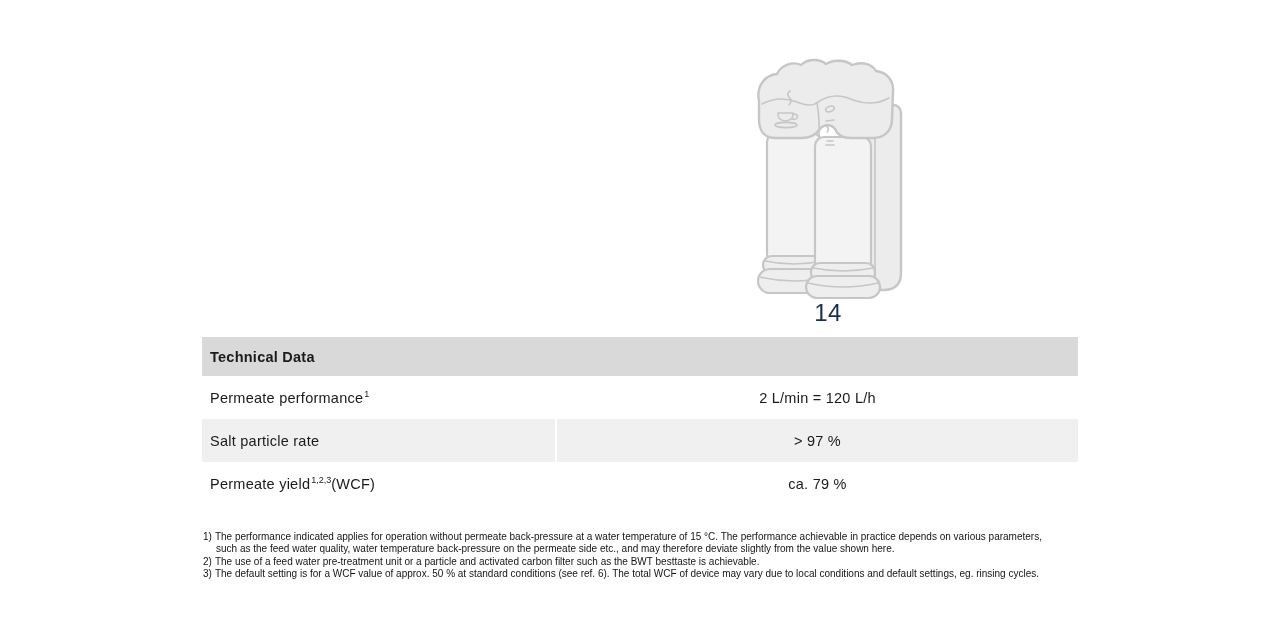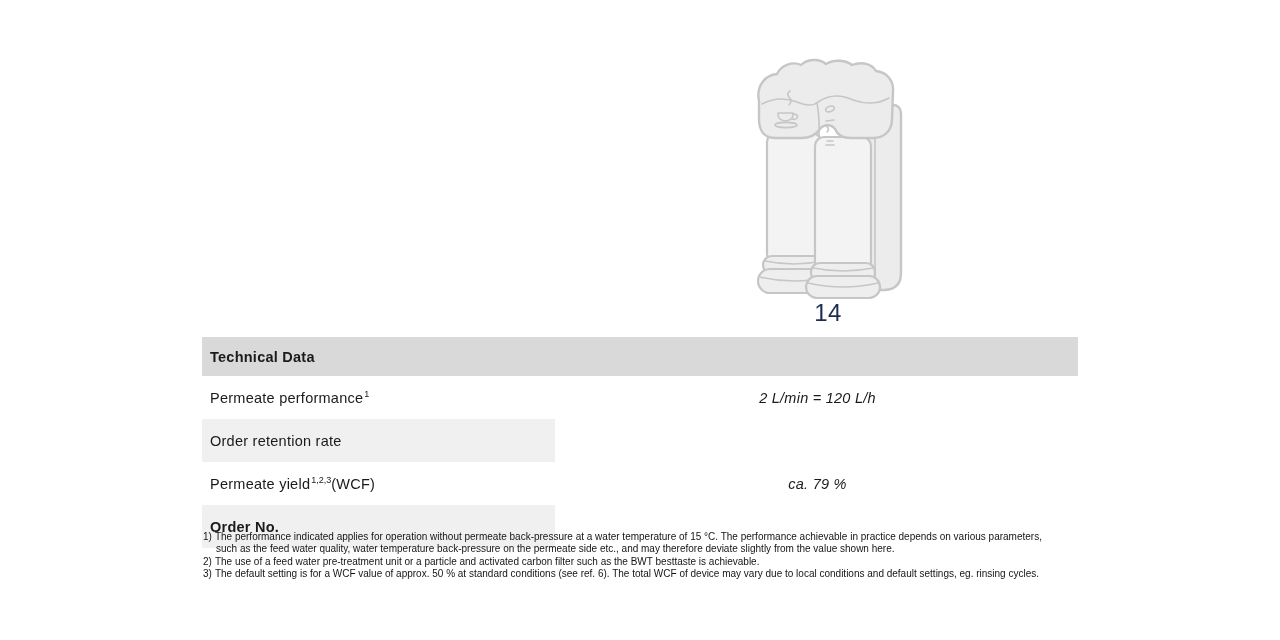--- a/index.html
+++ b/index.html
@@ -31,21 +31,21 @@
     font-size:14.5px;letter-spacing:0.25px;
   }
   .t-header{
     height:39px;background:var(--header-bg);
     display:flex;align-items:center;padding-left:8px;
     font-weight:bold;
   }
   .trow{display:flex;height:43px;}
   .cell{display:flex;align-items:center;}
   .cell-label{width:353px;padding-left:8px;margin-right:2px;}
-  .cell-value{flex:1;justify-content:center;font-style:italic;}
+  .cell-value{flex:1;justify-content:center;}
   .trow.shaded .cell{background:var(--row-shaded-bg);}
   .trow.bold{font-weight:bold;}
   .cell-label sup{
     font-size:9px;line-height:0;position:relative;top:-4px;margin-left:1px;
     letter-spacing:0;
   }
 
   
   .footnotes{
     position:absolute;left:203px;top:531px;width:856px;
@@ -102,28 +102,28 @@
   </div>
 
   <div class="tech-table">
     <div class="t-header">Technical Data</div>
     <div>
         <div class="trow">
           <div class="cell cell-label">Permeate performance<sup>1</sup></div>
           <div class="cell cell-value">2 L/min = 120 L/h</div>
         </div>
         <div class="trow shaded">
-          <div class="cell cell-label">Order retention rate</div>
+          <div class="cell cell-label">Salt particle rate</div>
+          <div class="cell cell-value">&gt; 97 %</div>
         </div>
         <div class="trow">
           <div class="cell cell-label">Permeate yield<sup>1,2,3</sup> (WCF)</div>
           <div class="cell cell-value">ca. 79 %</div>
         </div>
         <div class="trow shaded bold">
-          <div class="cell cell-label">Order No.</div>
         </div>
       </div>
   </div>
 
   <div class="footnotes">
       <div class="fn"><span class="fn-marker">1)</span><span>The performance indicated applies for operation without permeate back-pressure at a water temperature of 15 °C. The performance achievable in practice depends on various parameters, such as the feed water quality, water temperature back-pressure on the permeate side etc., and may therefore deviate slightly from the value shown here.</span></div>
       <div class="fn"><span class="fn-marker">2)</span><span>The use of a feed water pre-treatment unit or a particle and activated carbon filter such as the BWT besttaste is achievable.</span></div>
       <div class="fn"><span class="fn-marker">3)</span><span>The default setting is for a WCF value of approx. 50 % at standard conditions (see ref. 6). The total WCF of device may vary due to local conditions and default settings, eg. rinsing cycles.</span></div>
     </div>
 

